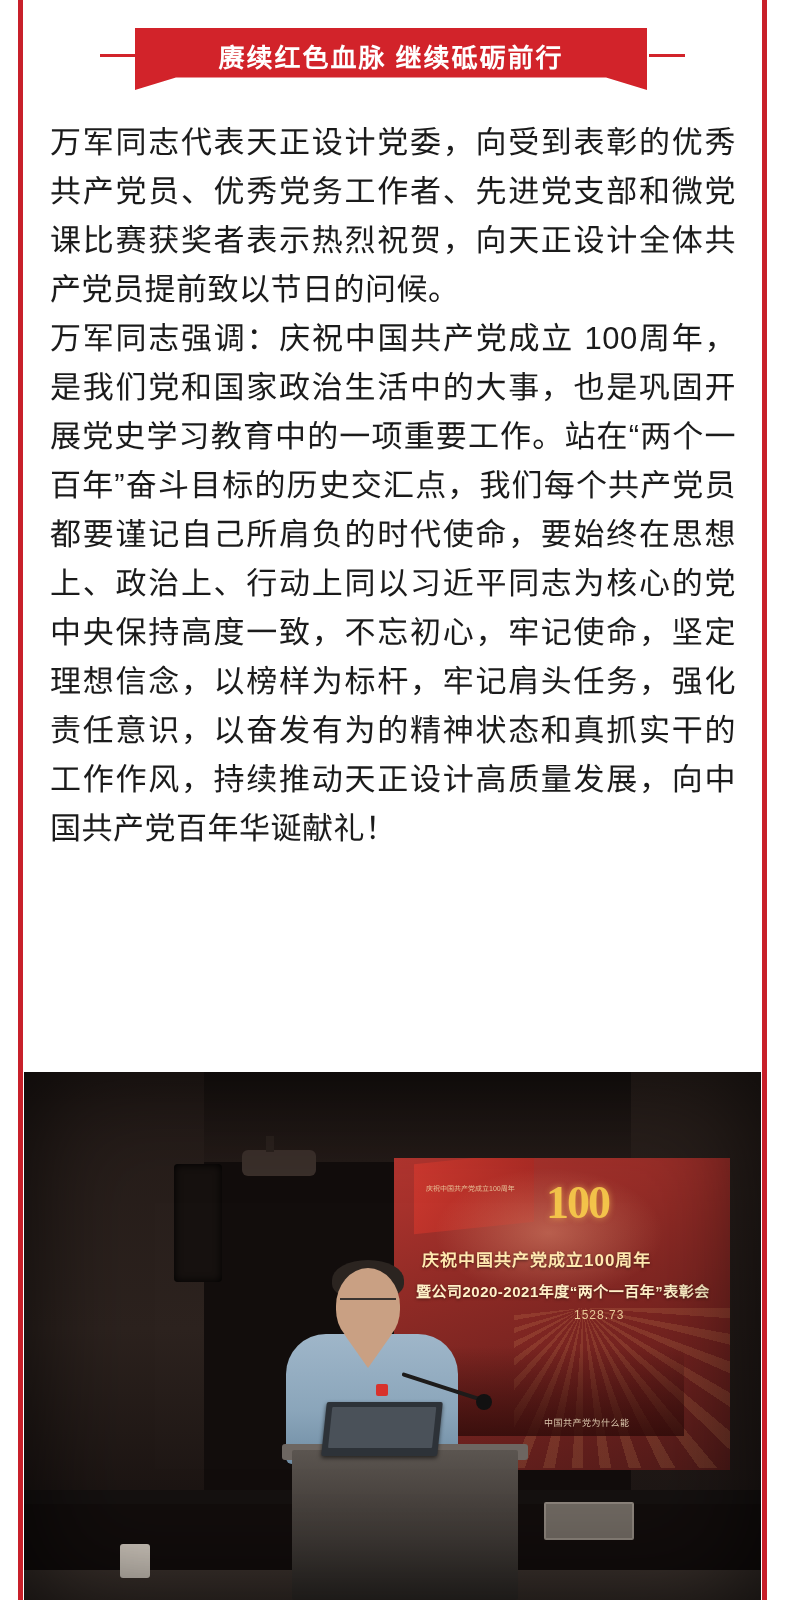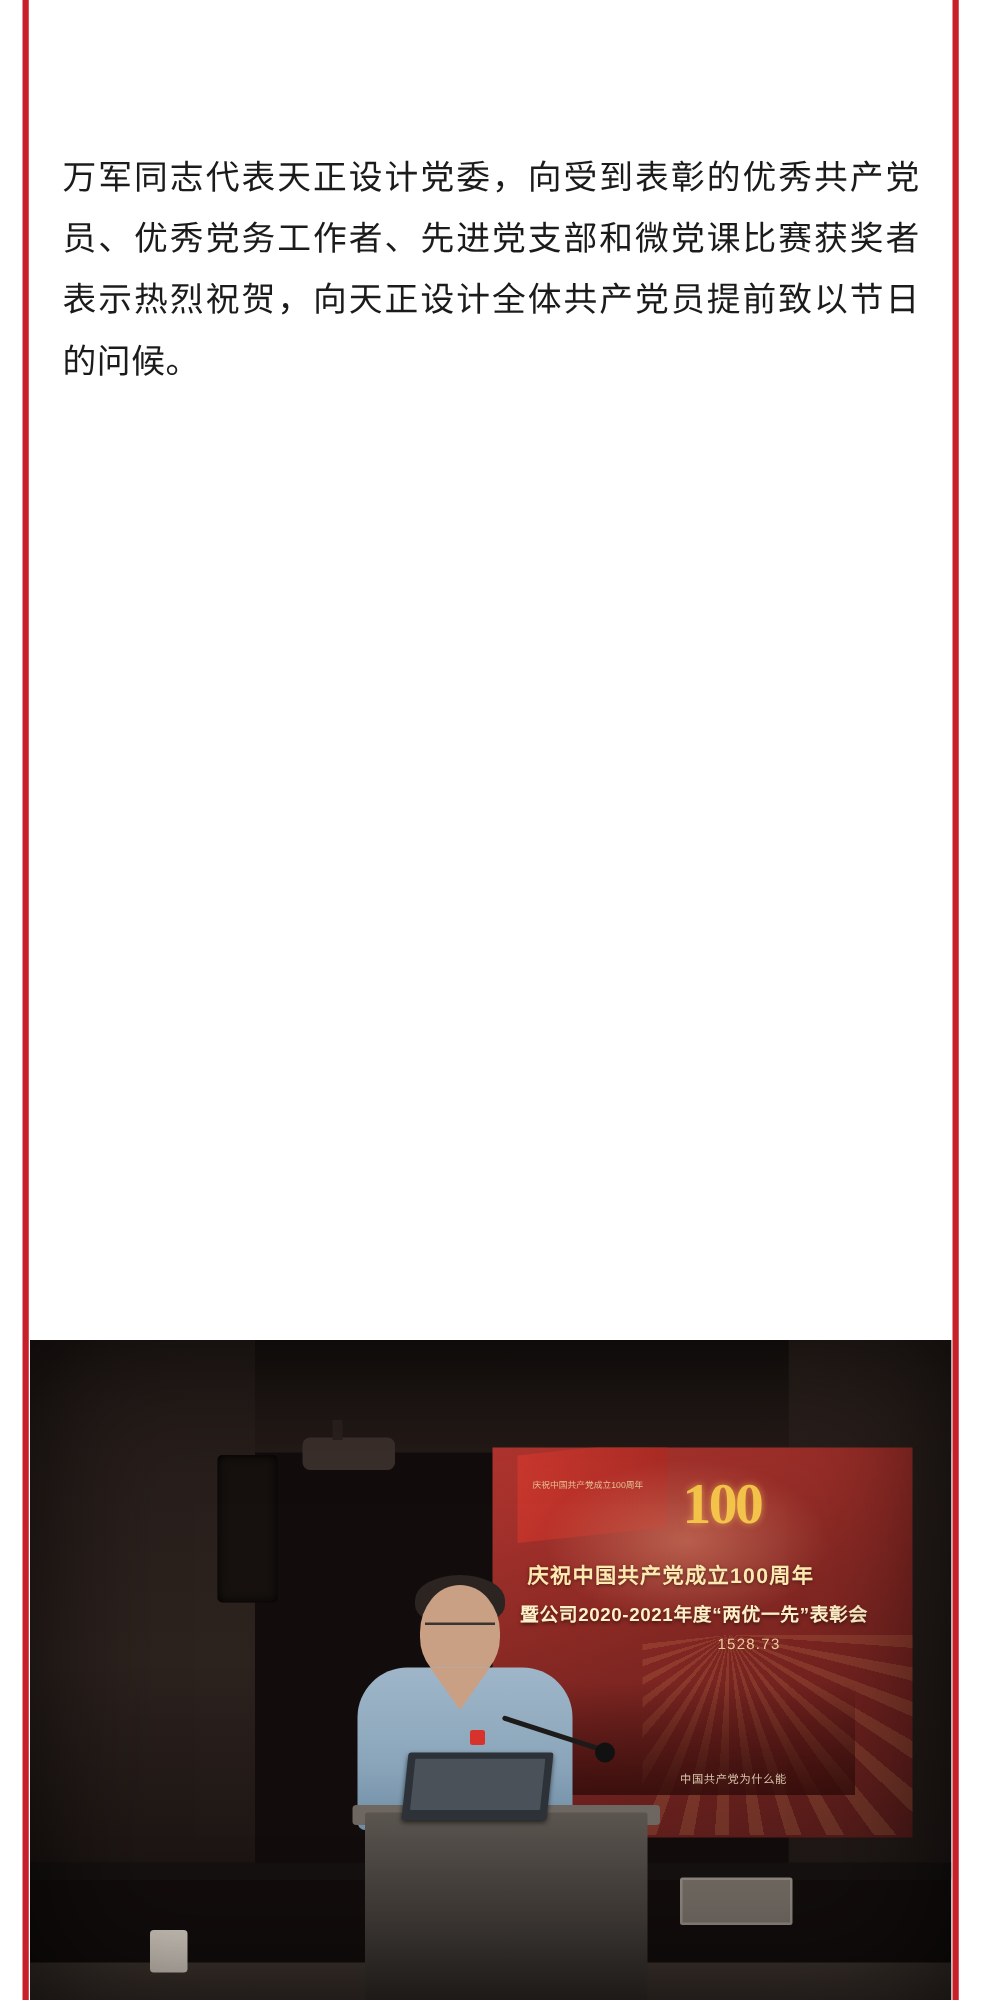--- a/index.html
+++ b/index.html
@@ -72,21 +72,21 @@
 
   
   .content {
     position: absolute;
     left: 50px;
     top: 118px;
     width: 690px;
     box-sizing: border-box;
   }
   .para {
-    font-size: 27px;
+    font-size: 31px;
     line-height: 49px;
     color: #1b1b1b;
     text-align: justify;
     margin: 0 4px 0 0;
     font-family: "Liberation Sans", "DejaVu Sans", sans-serif;
     letter-spacing: 0.5px;
   }
 
   
   .photo-wrap {
@@ -265,42 +265,48 @@
   }
 </style>
 </head>
 <body>
 
 <div class="page">
 
   <div class="frame-left"></div>
   <div class="frame-right"></div>
 
+  <div class="banner-wrap">
+    <div class="banner-tail-left"></div>
+    <div class="banner-tail-right"></div>
+    <div class="banner">赓续红色血脉 继续砥砺前行</div>
+  </div>
 
   <div class="content">
     <p class="para">万军同志代表天正设计党委，向受到表彰的优秀共产党员、优秀党务工作者、先进党支部和微党课比赛获奖者表示热烈祝贺，向天正设计全体共产党员提前致以节日的问候。</p>
+    <p class="para">万军同志强调：庆祝中国共产党成立 100周年，是我们党和国家政治生活中的大事，也是巩固开展党史学习教育中的一项重要工作。站在“两个一百年”奋斗目标的历史交汇点，我们每个共产党员都要谨记自己所肩负的时代使命，要始终在思想上、政治上、行动上同以习近平同志为核心的党中央保持高度一致，不忘初心，牢记使命，坚定理想信念，以榜样为标杆，牢记肩头任务，强化责任意识，以奋发有为的精神状态和真抓实干的工作作风，持续推动天正设计高质量发展，向中国共产党百年华诞献礼！</p>
   </div>
 
   <div class="photo-wrap">
     <div class="photo">
 
       <div class="ceiling"></div>
       <div class="wall-left"></div>
       <div class="wall-right"></div>
       <div class="speaker-box"></div>
       <div class="light-fixture"></div>
 
       <div class="screen">
         <div class="screen-flag"></div>
         <div class="screen-glow"></div>
         <div class="screen-rays"></div>
         <div class="screen-top-text">庆祝中国共产党成立100周年</div>
         <div class="screen-100">100</div>
         <div class="screen-title">庆祝中国共产党成立100周年</div>
-        <div class="screen-sub">暨公司2020-2021年度“两优一先”表彰会</div>
+        <div class="screen-sub">暨公司2020-2021年度“两个一百年”表彰会</div>
         <div class="screen-date">1528.73</div>
         <div class="screen-silhouette"></div>
         <div class="screen-org">中国共产党为什么能</div>
       </div>
 
       <div class="baseboard"></div>
       <div class="wall-panel"></div>
       <div class="floor"></div>
       <div class="outlet"></div>
       <div class="floor-shadow"></div>

